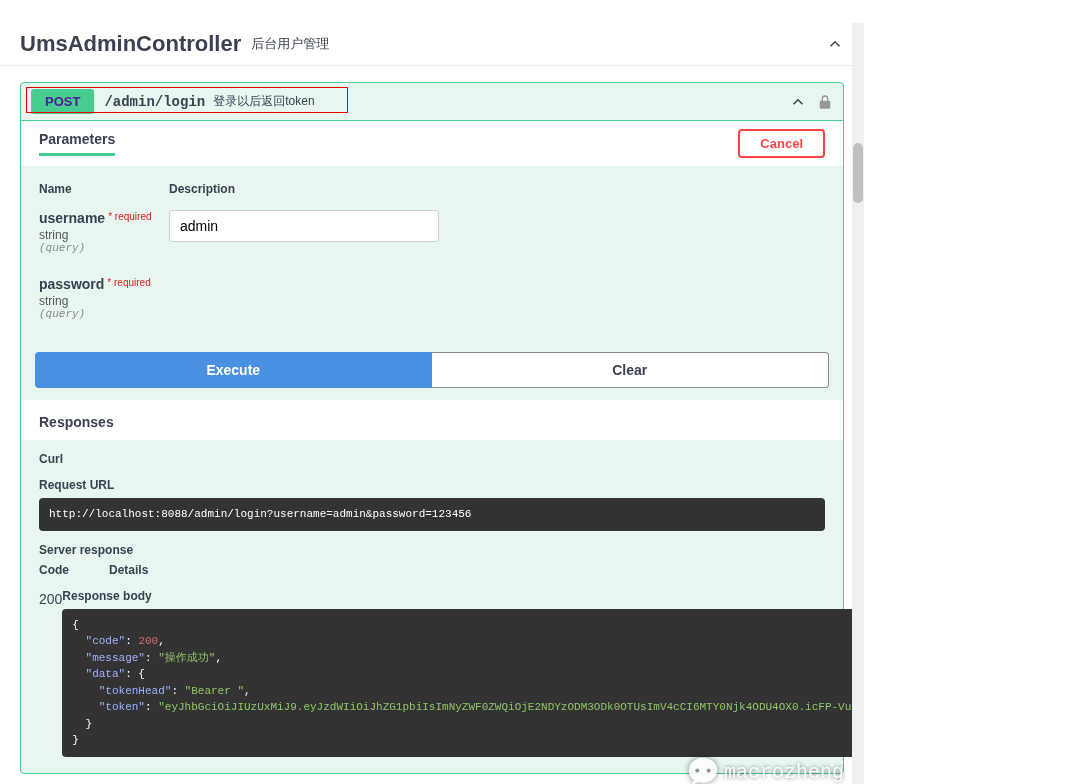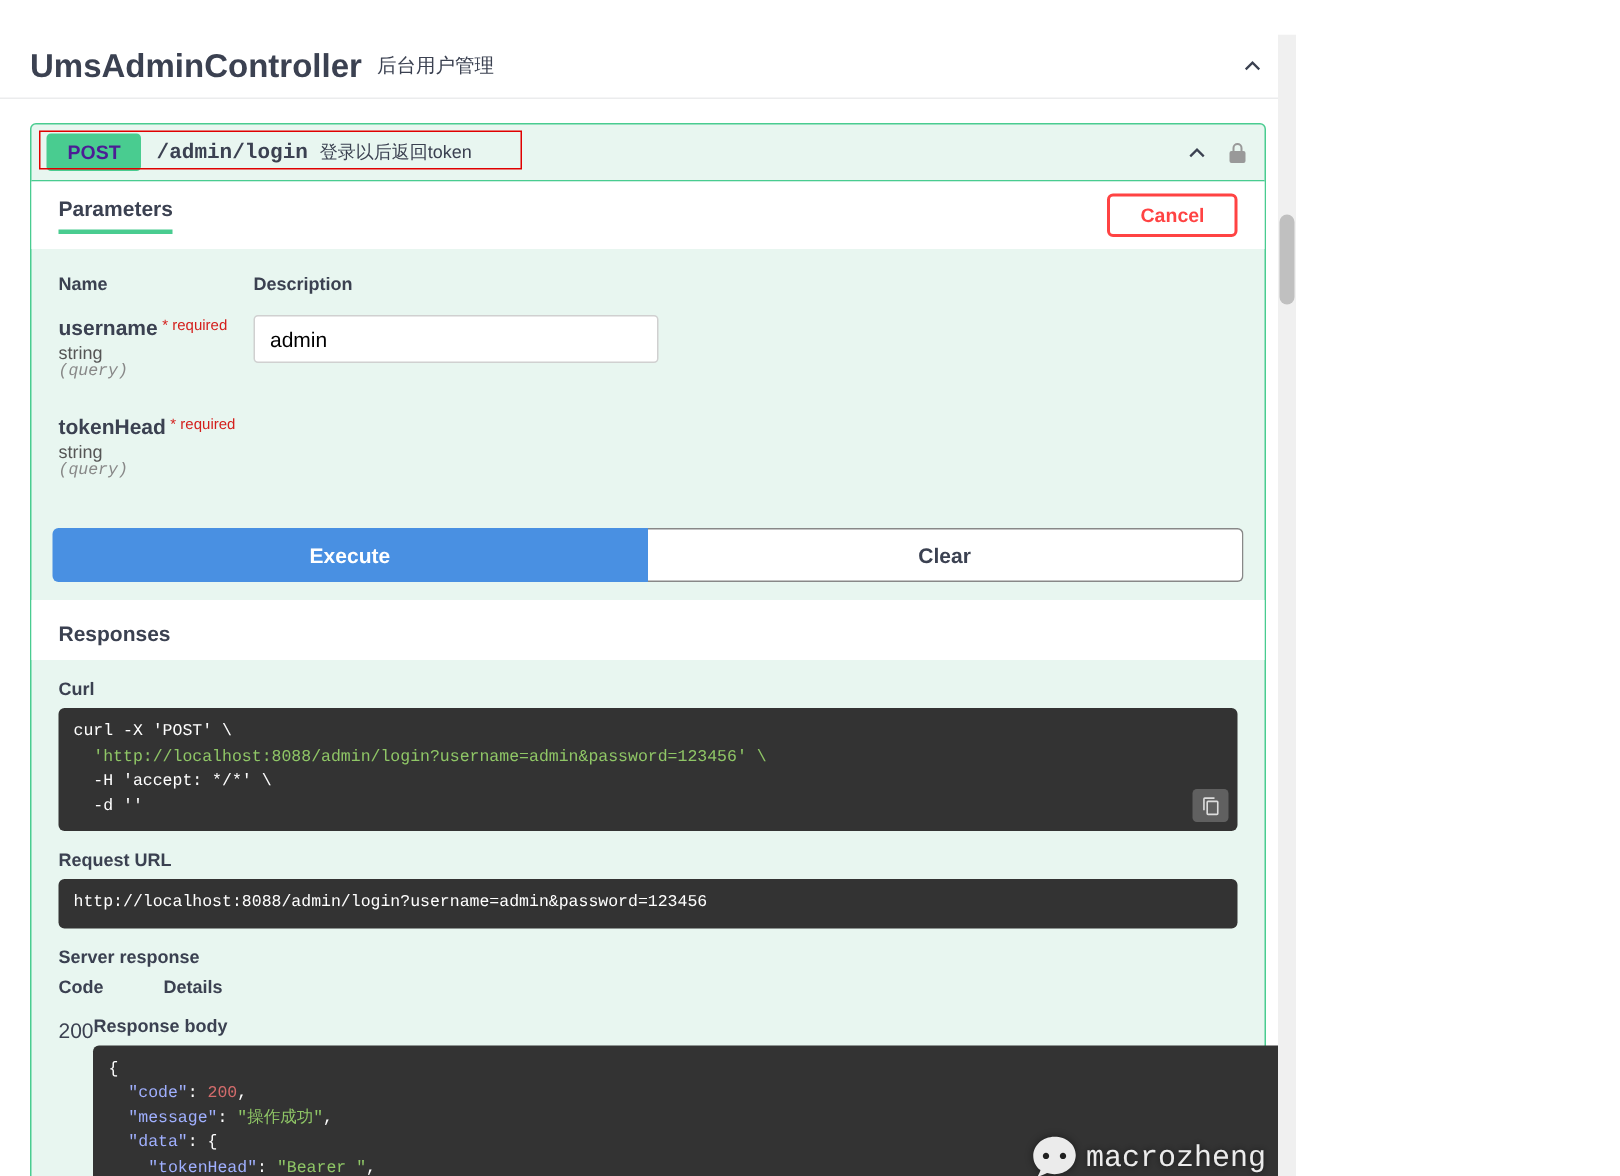--- a/index.html
+++ b/index.html
@@ -99,42 +99,36 @@
           <div class="param-name">
             <span class="name">username</span><span class="required">* required</span>
             <div class="type">string</div>
             <div class="in">(query)</div>
           </div>
           <div><input class="param-input" value="admin" style=""></div>
         </div>
 
         <div class="param-row">
           <div class="param-name">
-            <span class="name">tokenHead</span><span class="required">* required</span>
+            <span class="name">password</span><span class="required">* required</span>
             <div class="type">string</div>
             <div class="in">(query)</div>
           </div>
         </div>
       </div>
 
       <div class="btn-row">
         <button class="execute-btn">Execute</button>
         <button class="clear-btn">Clear</button>
       </div>
 
       <div class="responses-header">Responses</div>
 
       <div class="responses-body">
         <div class="section-label">Curl</div>
-        <div class="code-block"><span>curl -X 'POST' \</span>
-<span class="str">  'http://localhost:8088/admin/login?username=admin&amp;password=123456' \</span>
-<span>  -H 'accept: */*' \</span>
-<span>  -d ''</span><div class="copy-icon"><svg viewBox="0 0 24 24">
-                <path d="M16 1H4a2 2 0 0 0-2 2v14h2V3h12V1zm3 4H8a2 2 0 0 0-2 2v14a2 2 0 0 0 2 2h11a2 2 0 0 0 2-2V7a2 2 0 0 0-2-2zm0 16H8V7h11v14z"></path>
-              </svg></div></div>
 
         <div class="section-label">Request URL</div>
         <div class="code-block"><span>http://localhost:8088/admin/login?username=admin&amp;password=123456</span></div>
 
         <div class="section-label">Server response</div>
         <div class="param-head" style="margin-bottom:12px">
           <div style="width:70px">Code</div>
           <div>Details</div>
         </div>
 

